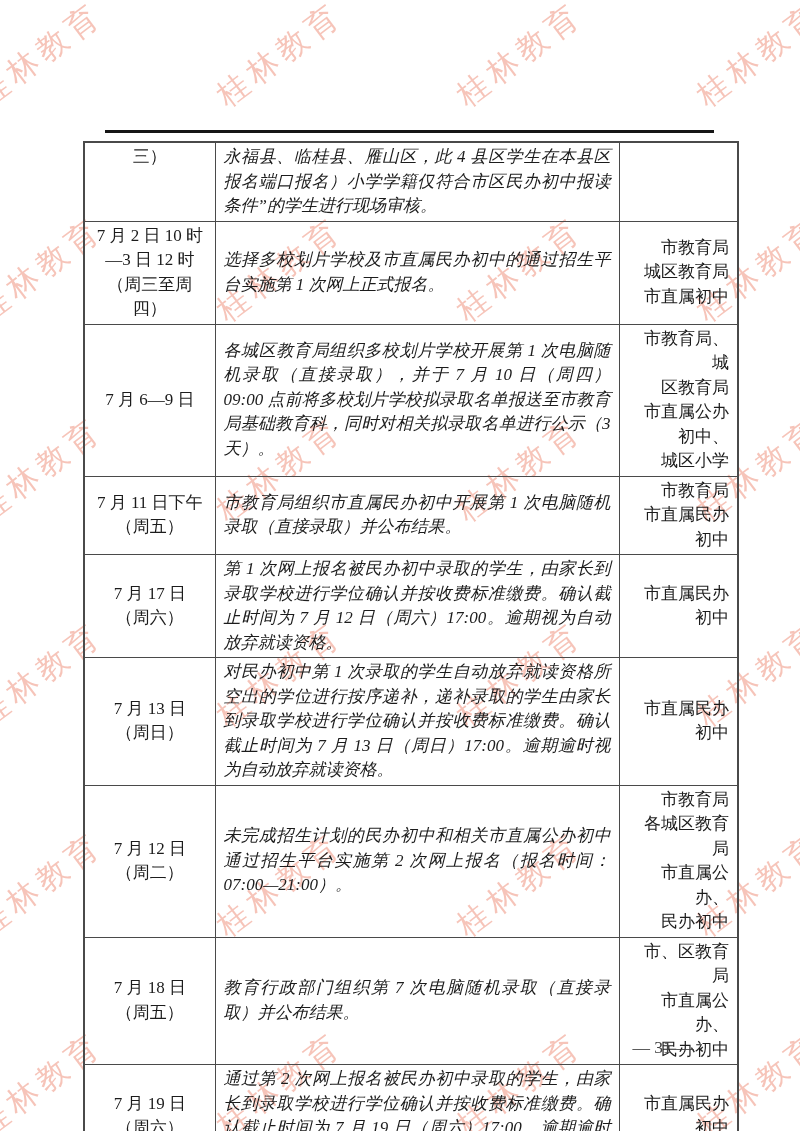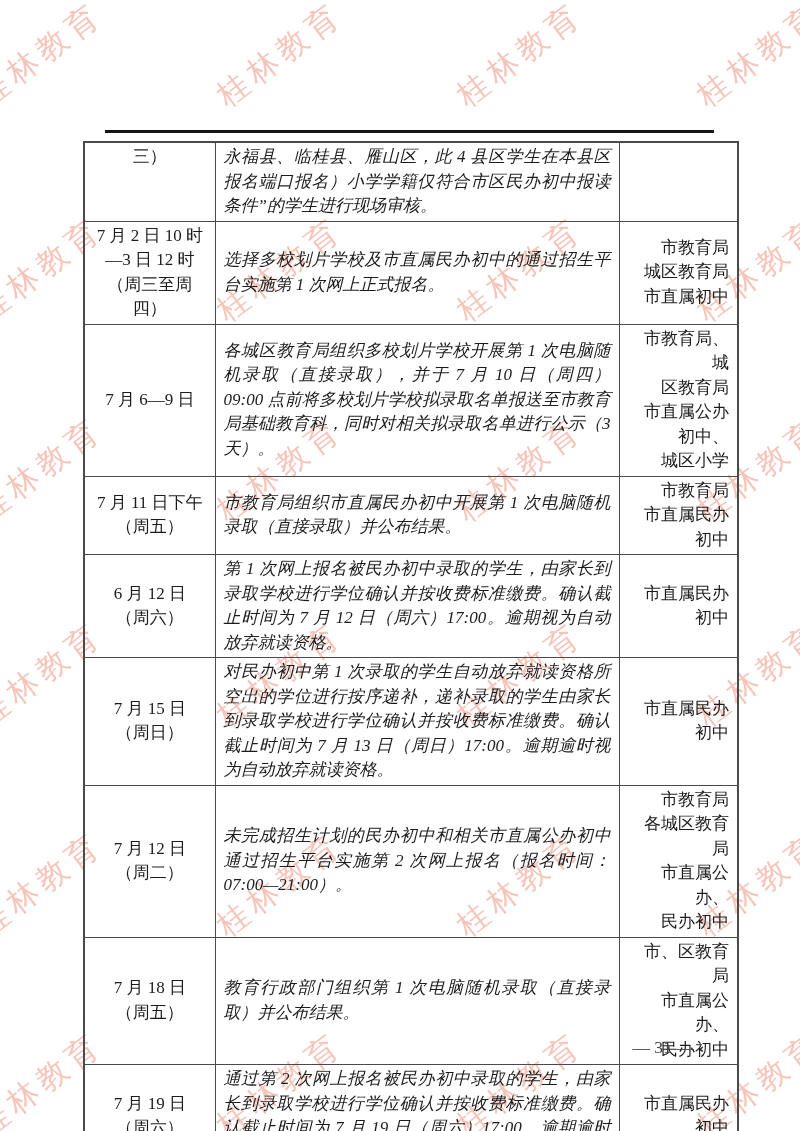--- a/index.html
+++ b/index.html
@@ -145,47 +145,47 @@
         </tr>
         <tr>
           <td class="col-date">7 月 11 日下午
 （周五）</td>
           <td class="col-desc">市教育局组织市直属民办初中开展第 1 次电脑随机录取（直接录取）并公布结果。</td>
           <td class="col-dept">市教育局
 市直属民办
 初中</td>
         </tr>
         <tr>
-          <td class="col-date">6 月 12 日
+          <td class="col-date">7 月 17 日
 （周六）</td>
           <td class="col-desc">第 1 次网上报名被民办初中录取的学生，由家长到录取学校进行学位确认并按收费标准缴费。确认截止时间为 7 月 12 日（周六）17:00。逾期视为自动放弃就读资格。</td>
           <td class="col-dept">市直属民办
 初中</td>
         </tr>
         <tr>
-          <td class="col-date">7 月 15 日
+          <td class="col-date">7 月 13 日
 （周日）</td>
           <td class="col-desc">对民办初中第 1 次录取的学生自动放弃就读资格所空出的学位进行按序递补，递补录取的学生由家长到录取学校进行学位确认并按收费标准缴费。确认截止时间为 7 月 13 日（周日）17:00。逾期逾时视为自动放弃就读资格。</td>
           <td class="col-dept">市直属民办
 初中</td>
         </tr>
         <tr>
           <td class="col-date">7 月 12 日
 （周二）</td>
           <td class="col-desc">未完成招生计划的民办初中和相关市直属公办初中通过招生平台实施第 2 次网上报名（报名时间：07:00—21:00）。</td>
           <td class="col-dept">市教育局
 各城区教育
 局
 市直属公办、
 民办初中</td>
         </tr>
         <tr>
           <td class="col-date">7 月 18 日
 （周五）</td>
-          <td class="col-desc">教育行政部门组织第 1 次电脑随机录取（直接录取）并公布结果。</td>
+          <td class="col-desc">教育行政部门组织第 7 次电脑随机录取（直接录取）并公布结果。</td>
           <td class="col-dept">市、区教育局
 市直属公办、
 民办初中</td>
         </tr>
         <tr>
           <td class="col-date">7 月 19 日
 （周六）</td>
           <td class="col-desc">通过第 2 次网上报名被民办初中录取的学生，由家长到录取学校进行学位确认并按收费标准缴费。确认截止时间为 7 月 19 日（周六）17:00。逾期逾时视</td>
           <td class="col-dept">市直属民办
 初中</td>

